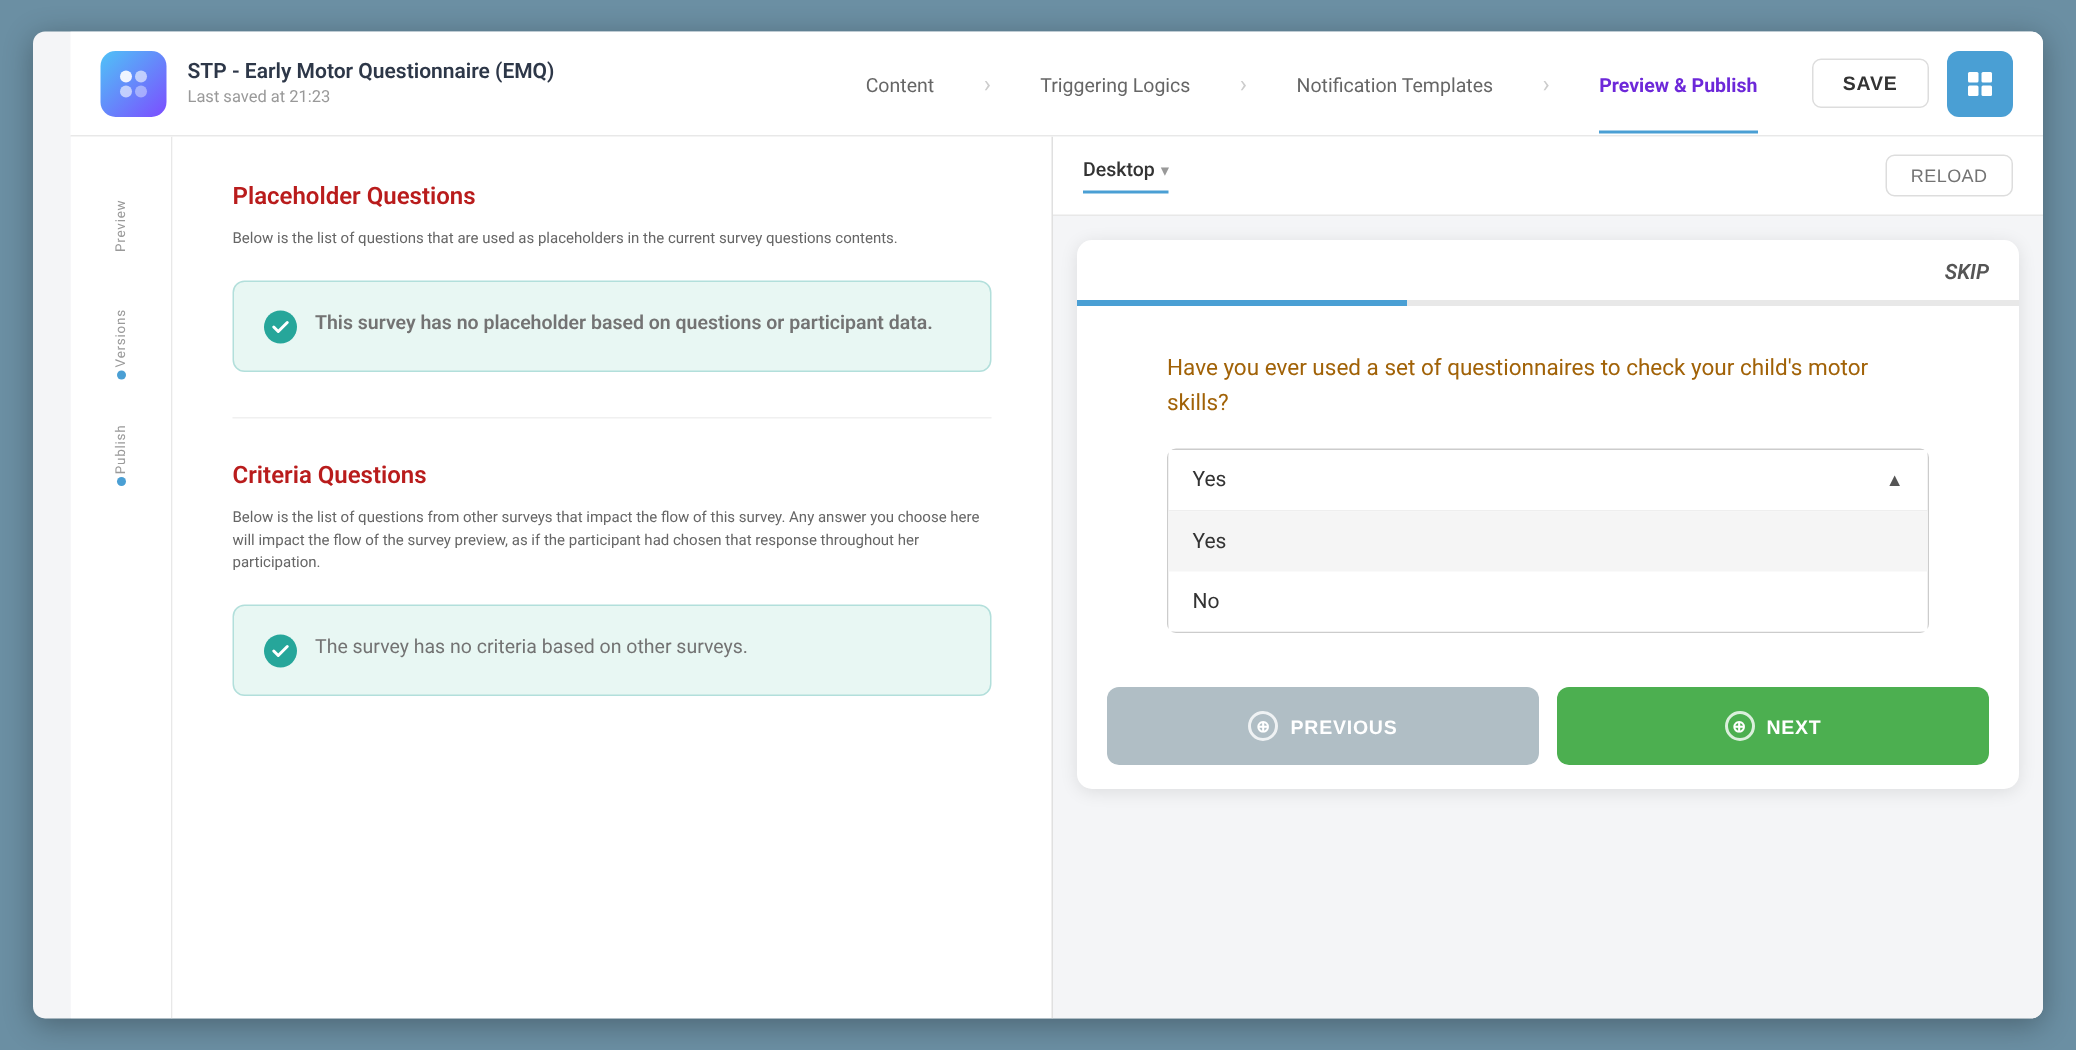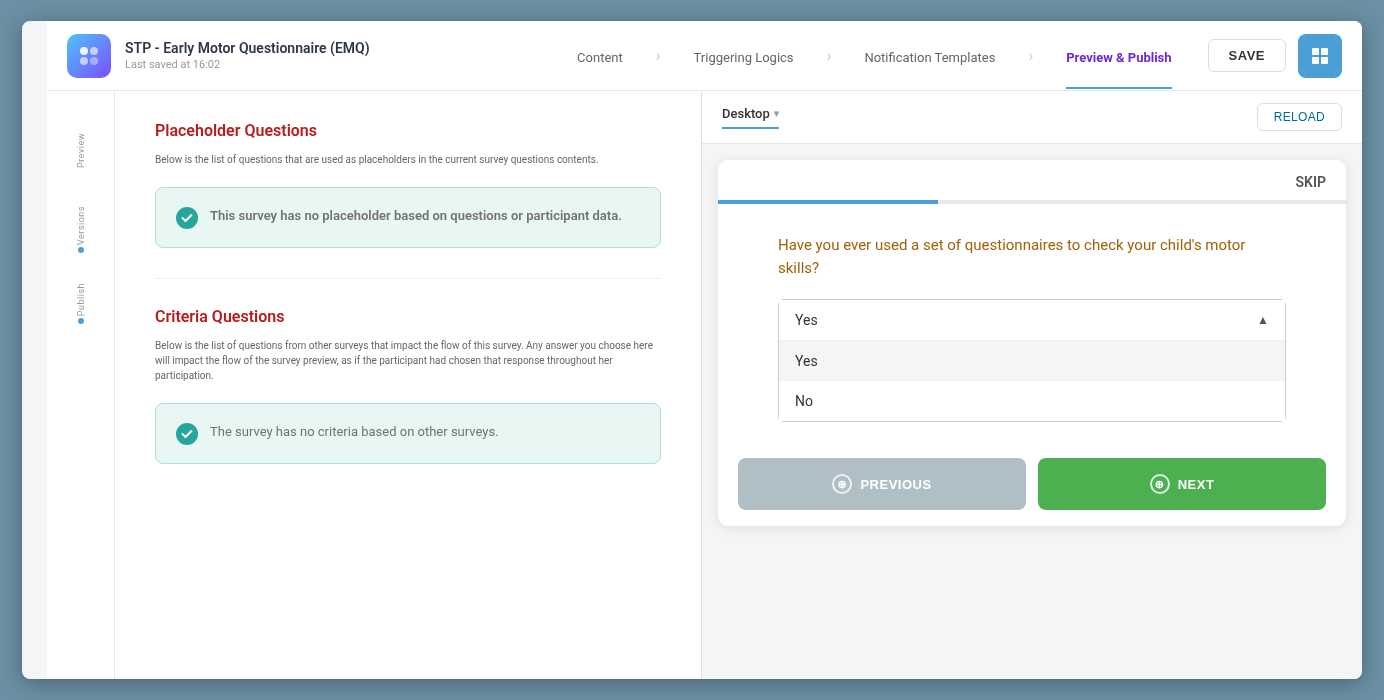--- a/index.html
+++ b/index.html
@@ -237,21 +237,21 @@
     }
     .desktop-selector-arrow {
       color: #999;
       font-size: 11px;
     }
     .reload-btn {
       border: 1px solid #ddd;
       border-radius: 6px;
       padding: 6px 16px;
       font-size: 12px;
-      color: #0369a1;
+      color: #737373;
       cursor: pointer;
       background: white;
       font-weight: 500;
       letter-spacing: 0.3px;
     }
     .survey-preview-wrapper {
       flex: 1;
       padding: 16px;
       overflow: hidden;
       display: flex;
@@ -263,20 +263,21 @@
       border-radius: 10px;
       width: 100%;
       max-width: 640px;
       box-shadow: 0 2px 12px rgba(0,0,0,0.1);
       overflow: hidden;
     }
     .survey-header {
       display: flex;
       justify-content: flex-end;
       padding: 14px 20px 10px;
+      font-style: italic;
     }
     .skip-btn {
       font-size: 14px;
       font-weight: 600;
       color: #555;
       cursor: pointer;
     }
     .survey-progress {
       height: 4px;
       background: #e8e8e8;
@@ -386,21 +387,21 @@
     <div class="header-logo">
       <svg viewBox="0 0 26 26" fill="none">
         <circle cx="8" cy="8" r="4" fill="#fff" opacity="0.9"></circle>
         <circle cx="18" cy="8" r="4" fill="#fff" opacity="0.6"></circle>
         <circle cx="8" cy="18" r="4" fill="#fff" opacity="0.6"></circle>
         <circle cx="18" cy="18" r="4" fill="#fff" opacity="0.4"></circle>
       </svg>
     </div>
     <div class="header-title-block">
       <div class="header-title">STP - Early Motor Questionnaire (EMQ)</div>
-      <div class="header-subtitle">Last saved at 16:02</div>
+      <div class="header-subtitle">Last saved at 21:23</div>
     </div>
     <nav class="header-nav">
       <span class="nav-item">Content</span>
       <span class="nav-sep">›</span>
       <span class="nav-item">Triggering Logics</span>
       <span class="nav-sep">›</span>
       <span class="nav-item">Notification Templates</span>
       <span class="nav-sep">›</span>
       <span class="nav-item active">Preview &amp; Publish</span>
     </nav>

